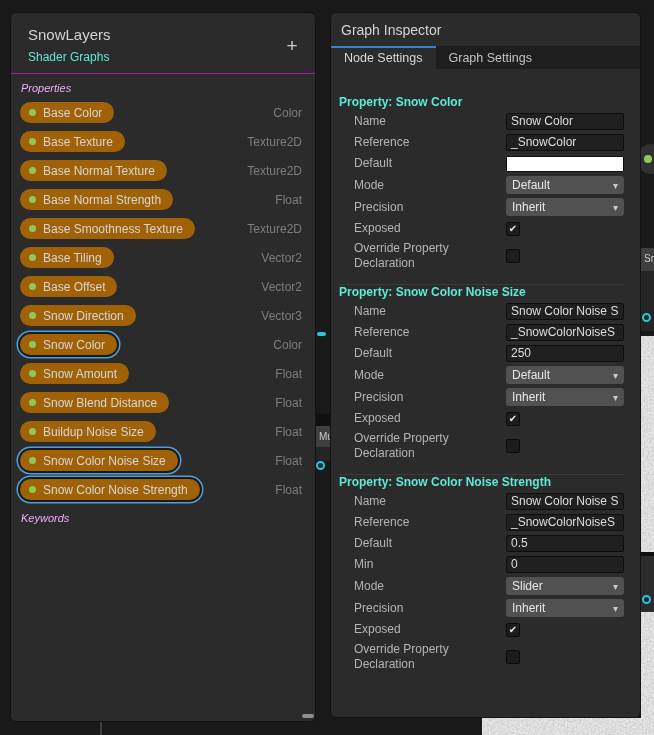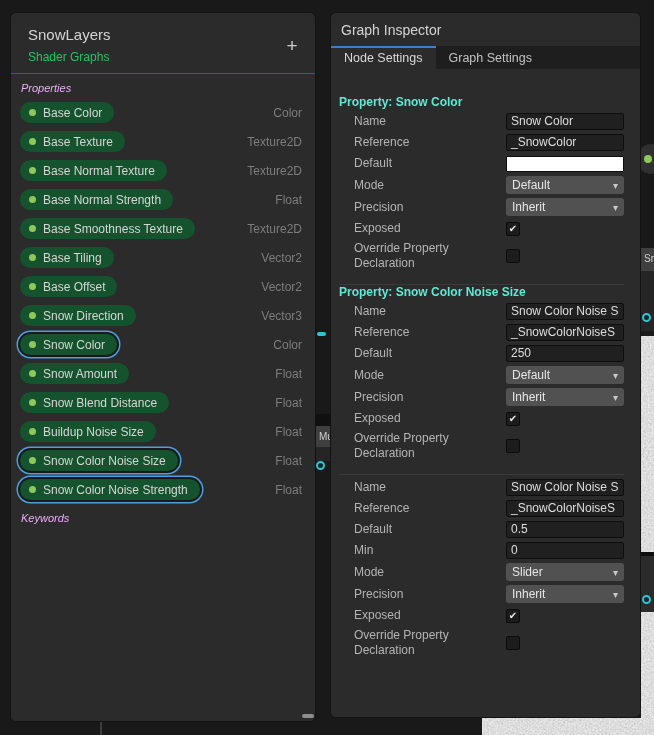--- a/index.html
+++ b/index.html
@@ -16,27 +16,27 @@
   .nodebody{background:#252525;}
   .nodetop{background:#101010;}
   .bgpill{background:#303030;border-radius:15px;}
   .bgdot{background:#8fc85a;border-radius:50%;}
   
   .panel{position:absolute;background:#2b2b2b;border:1px solid #131313;border-radius:6px;box-sizing:border-box;}
   
   #blackboard{left:10px;top:12px;width:306px;height:710px;}
   .bb-header{position:relative;padding:13px 16px 9px 17px;border-bottom:1px solid #a21caf;}
   .bb-title{font-size:15px;color:#d4d4d4;}
-  .bb-subtitle{font-size:12px;color:#22c55e;margin-top:7px;}
+  .bb-subtitle{font-size:12px;color:#5eead4;margin-top:7px;}
   .bb-add{position:absolute;right:12px;top:22px;width:22px;height:22px;font-size:19px;
     color:#cccccc;text-align:center;line-height:22px;cursor:pointer;}
   .bb-section{font-size:11px;color:#f0abfc;margin:8px 0 2px 10px;font-style:italic;}
   #property-list{padding:2px 13px 0 9px;}
   .prop-row{height:29px;display:flex;align-items:center;}
-  .pill{display:inline-flex;align-items:center;height:21px;background:#14532d;border-radius:11px;
+  .pill{display:inline-flex;align-items:center;height:21px;background:#a16207;border-radius:11px;
     padding:0 12px 0 9px;max-width:230px;cursor:pointer;}
   .pill.selected{box-shadow:0 0 0 2px #191919,0 0 0 3.5px #4ba0e0;}
   .dot{width:7px;height:7px;border-radius:50%;background:#8fc85a;margin-right:7px;flex:none;}
   .pill-label{font-size:12px;color:#d6d6d6;white-space:nowrap;}
   .ptype{margin-left:auto;font-size:12px;color:#7d7d7d;}
   .resize-handle{position:absolute;right:1px;bottom:3px;width:12px;height:4px;background:#8e8e8e;border-radius:2px;cursor:nwse-resize;}
   
   #inspector{left:330px;top:12px;width:311px;height:706px;}
   .gi-titlebar{height:33px;display:flex;align-items:center;padding-left:10px;}
   .gi-title{font-size:14px;color:#d4d4d4;}
@@ -325,20 +325,21 @@
           </div>
         </div>
         <div class="frow">
           <div class="flabel">Override Property Declaration</div>
           <div class="cbwrap">
             <div class="cb"></div>
           </div>
         </div>
       </div>
       <div class="group divided">
+        <div class="ghead">Property: Snow Color Noise Strength</div>
         <div class="frow">
           <div class="flabel">Name</div>
           <div class="tinput ctl">Snow Color Noise S</div>
         </div>
         <div class="frow">
           <div class="flabel">Reference</div>
           <div class="tinput ctl">_SnowColorNoiseS</div>
         </div>
         <div class="frow">
           <div class="flabel">Default</div>

